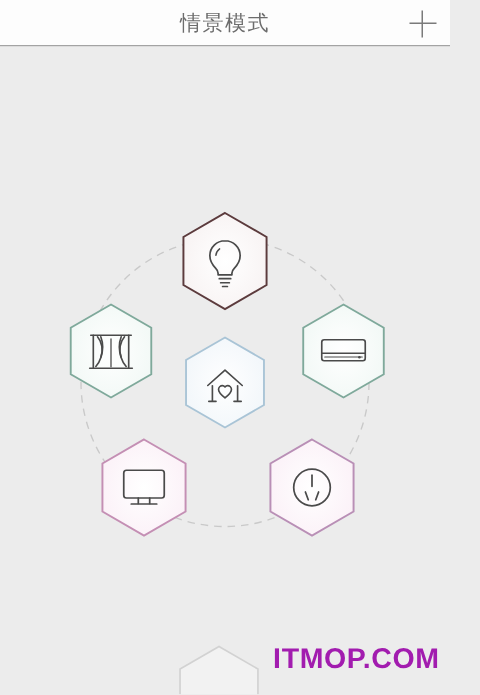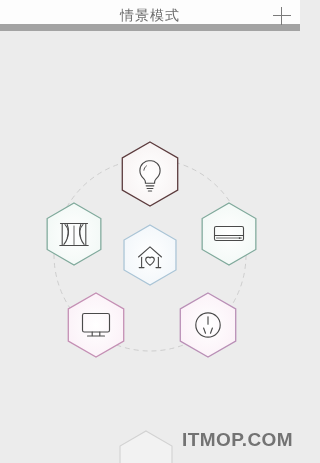--- a/index.html
+++ b/index.html
@@ -24,21 +24,21 @@
   }
 
   
   .header {
     position: absolute;
     left: 0;
     top: 0;
     width: 300px;
     height: 31px;
     background: #fdfdfd;
-    border-bottom: 7px solid #a3a3a3;
+    border-bottom: 1px solid #a3a3a3;
     box-sizing: border-box;
   }
   .header-title {
     position: absolute;
     left: 0;
     top: 0;
     width: 300px;
     height: 30px;
     line-height: 30px;
     text-align: center;
@@ -217,15 +217,15 @@
         </g>
       </g>
 
       <g opacity="0.45">
         <polygon points="146.00,400.00 171.98,415.00 171.98,445.00 146.00,460.00 120.02,445.00 120.02,415.00" fill="#fafafa" stroke="#b3b3b3" stroke-width="1.1"></polygon>
       </g>
 
     </svg>
   </div>
 
-  <div class="watermark" style="color: #737373;">ITMOP.COM</div>
+  <div class="watermark" style="color: #a21caf;">ITMOP.COM</div>
 
 </div>
 
 </body></html>

